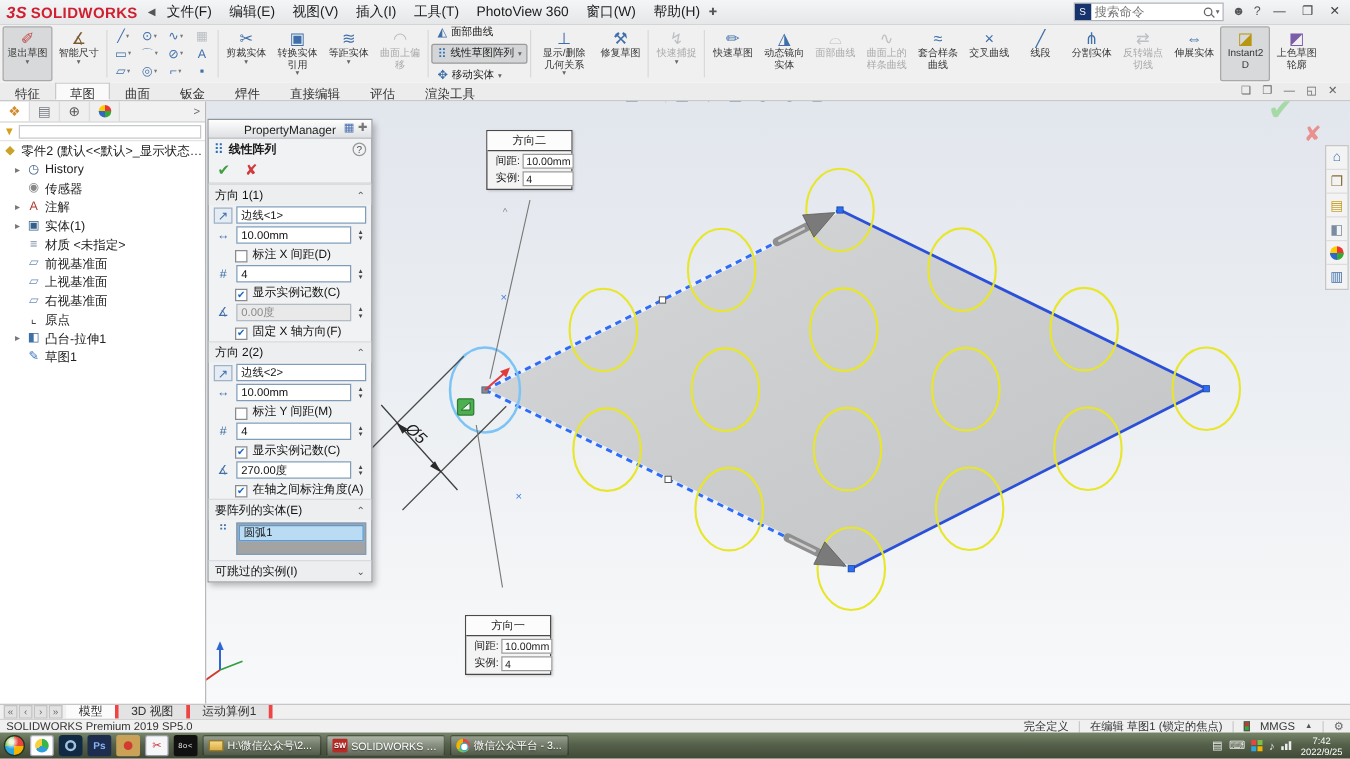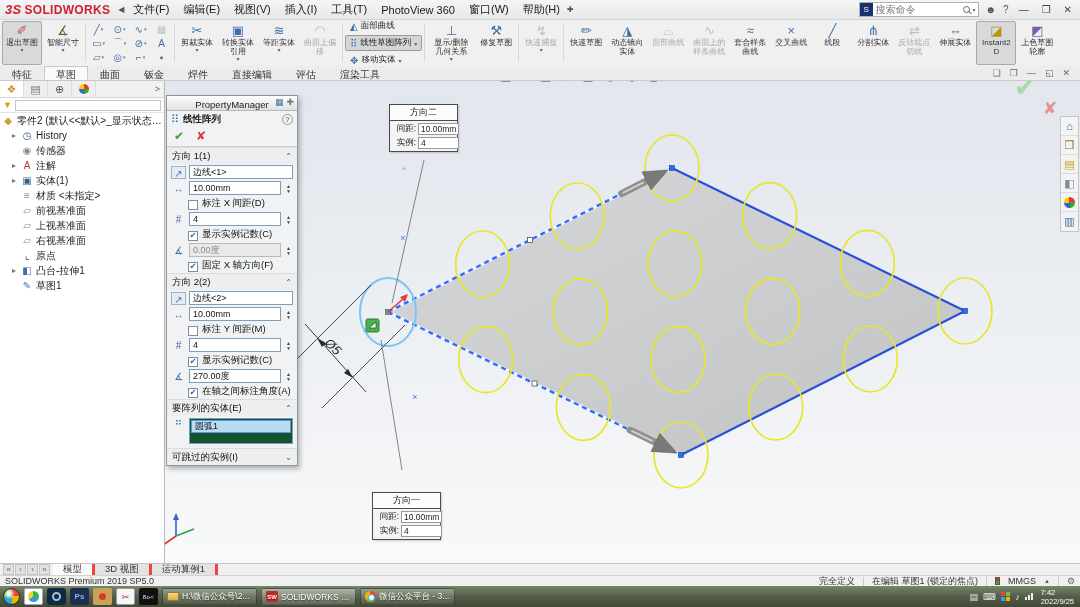--- a/index.html
+++ b/index.html
@@ -73,21 +73,21 @@
 .pm-sh .chev{color:#555;font-size:8px}
 .pm-row{display:flex;align-items:center;gap:3px;padding:1px 4px 1px 4px}
 .pm-ic{width:15px;height:13px;font-size:10px;color:#3f6fa8;text-align:center;flex:none;line-height:13px}
 .pm-ic.btn{background:#e6ecf3;border:1px solid #9fb2c6}
 .pm-field{flex:1;height:14px;background:#fff;border:1px solid #7f9db9;display:flex;align-items:center;padding:0 3px;font-size:9px;color:#111;overflow:hidden;white-space:nowrap}
 .pm-field.disabled{background:#e9e9e9;color:#8a8a8a;border-color:#b4bcc3}
 .spin{width:9px;flex:none;display:flex;flex-direction:column;align-items:center;justify-content:center;font-size:5px;color:#444;line-height:4px;gap:1px}
 .pm-check{display:flex;align-items:flex-end;gap:4px;padding:1px 4px 1px 21px;color:#111}
 .cb{width:10px;height:10px;background:#fff;border:1px solid #888c90;font-size:8px;line-height:8px;text-align:center;color:#1567c6;font-weight:bold;flex:none}
 .pm-listrow{display:flex;align-items:flex-start;gap:3px;padding:2px 4px 4px}
-.pm-list{flex:1;height:26px;background:#14532d;border:1px solid #7f9db9;padding:1px}
+.pm-list{flex:1;height:26px;background:#a3a3a3;border:1px solid #7f9db9;padding:1px}
 .pm-listitem{height:13px;background:#b9dbf4;border:1px solid #5b9bd5;display:flex;align-items:center;padding:0 3px;font-size:9px;color:#111}
 
 .headsup{position:absolute;left:452px;top:66px;height:20px;display:flex;align-items:center;gap:7px;z-index:6;color:#5a7d9a;font-size:12px}
 .hu{display:flex;align-items:center;gap:1px}
 .hu .caret{font-size:6px;color:#777}
 .hu-sep{width:1px;height:12px;background:#c5ccd2}
 
 .callout{position:absolute;background:#f4f4f4;border:1px solid #4a4a4a;z-index:4;font-size:8.5px;box-shadow:1px 1px 2px rgba(0,0,0,.18);width:69px}
 .callout .hd{text-align:center;border-bottom:1px solid #4a4a4a;padding:1px 2px;background:#fcfcfc;font-size:9px}
 .callout .bd{display:grid;grid-template-columns:26px 1fr;align-items:center;padding:1px}
@@ -132,21 +132,21 @@
 .swsq{width:12px;height:11px;background:#b92b27;color:#fff;font-size:6px;font-weight:bold;display:flex;align-items:center;justify-content:center;border-radius:1px;flex:none}
 .chr{width:11px;height:11px;border-radius:50%;background:conic-gradient(#e8453c 0 33%,#7cc043 0 66%,#f5b400 0);position:relative;flex:none}
 .chr::after{content:'';position:absolute;left:3px;top:3px;width:5px;height:5px;border-radius:50%;background:#fff;border:1px solid #29a8e0}
 .applabel{overflow:hidden;text-overflow:ellipsis}
 .tray{margin-left:auto;display:flex;align-items:center;gap:5px;color:#fff}
 .tray .ticn{font-size:9px;color:#e8e8e8}
 .flag{display:grid;grid-template-columns:4px 4px;grid-auto-rows:4px;gap:1px}
 .flag i{background:#e8453c}.flag i:nth-child(2){background:#7cc043}.flag i:nth-child(3){background:#29a8e0}.flag i:nth-child(4){background:#f5b400}
 .bars{display:flex;align-items:flex-end;gap:1px}
 .bars i{width:2px;background:#eee;display:block}
-.clock{display:flex;flex-direction:column;align-items:flex-start;font-size:7.5px;line-height:1.2;color:#fff;padding:0 3px;text-align:right}
+.clock{display:flex;flex-direction:column;align-items:center;font-size:7.5px;line-height:1.2;color:#fff;padding:0 3px;text-align:right}
 </style>
 </head>
 <body>
 
 <div class="titlebar">
   <div class="logo">
     <span class="mark">3S</span>
     <span>SOLIDWORKS</span>
   </div>
   <span class="menupin">◀</span>

